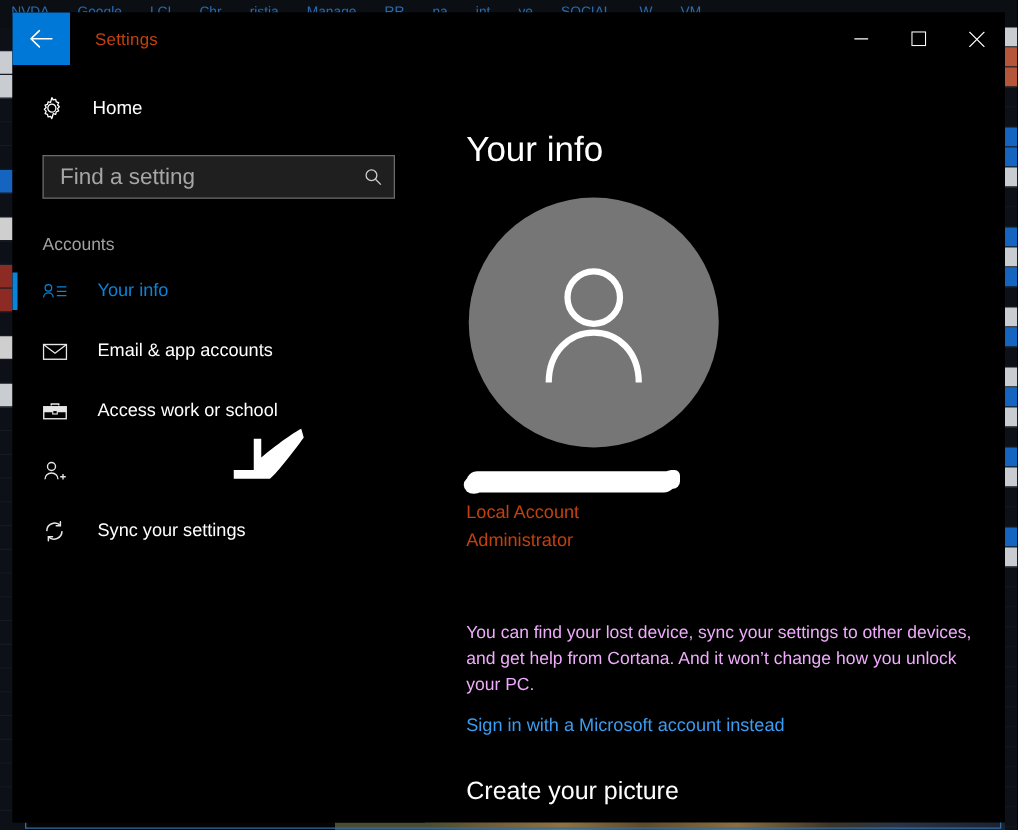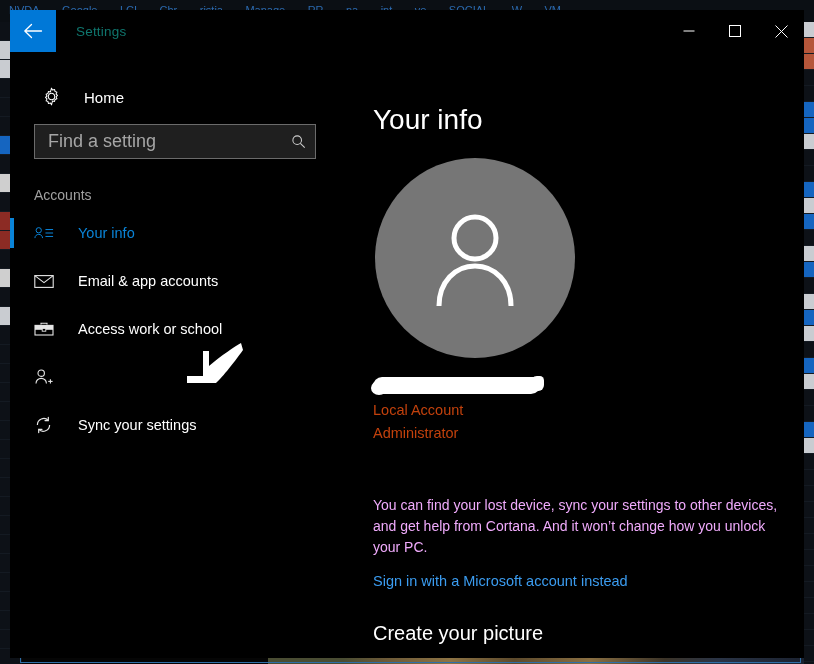--- a/index.html
+++ b/index.html
@@ -128,21 +128,21 @@
     display: flex;
     align-items: center;
     justify-content: center;
     cursor: pointer;
   }
   .back-button svg { display: block; }
   .app-title {
     display: flex;
     align-items: center;
     padding-left: 20px;
-    color: #0f766e;
+    color: #c2410c;
     font-size: 13.5px;
     letter-spacing: .2px;
     -webkit-font-smoothing: antialiased;
   }
   .win-controls {
     margin-left: auto;
     display: flex;
   }
   .win-btn {
     width: 46px;
@@ -164,23 +164,23 @@
   
   .sidebar {
     width: 330px;
     flex: 0 0 330px;
     background: #000000;
     padding-top: 14px;
     position: relative;
   }
   .home-row {
     display: flex;
-    align-items: flex-end;
+    align-items: center;
     height: 40px;
-    padding-left: 32px;
+    padding-left: 22px;
     cursor: pointer;
   }
   .home-icon {
     width: 22px;
     display: flex;
     align-items: center;
     color: #ffffff;
   }
   .home-label {
     color: #ffffff;

